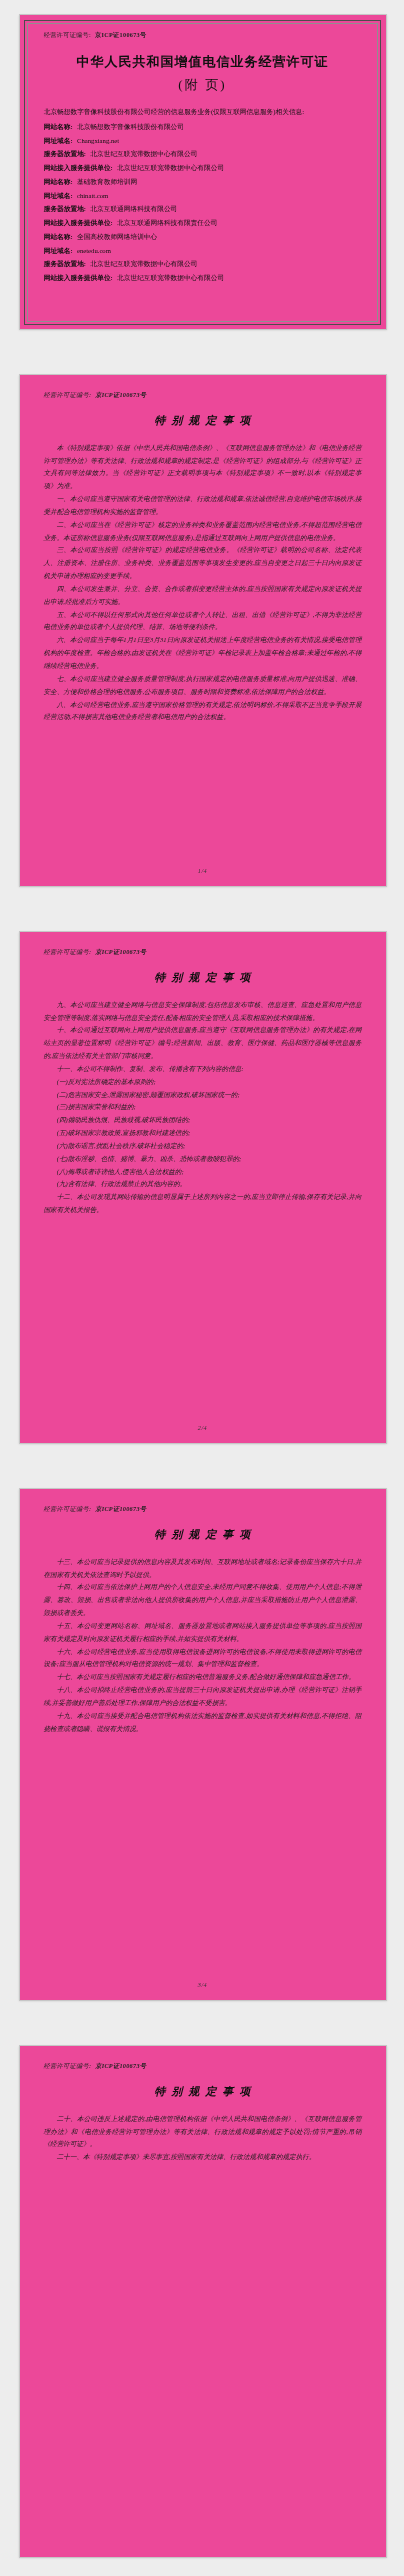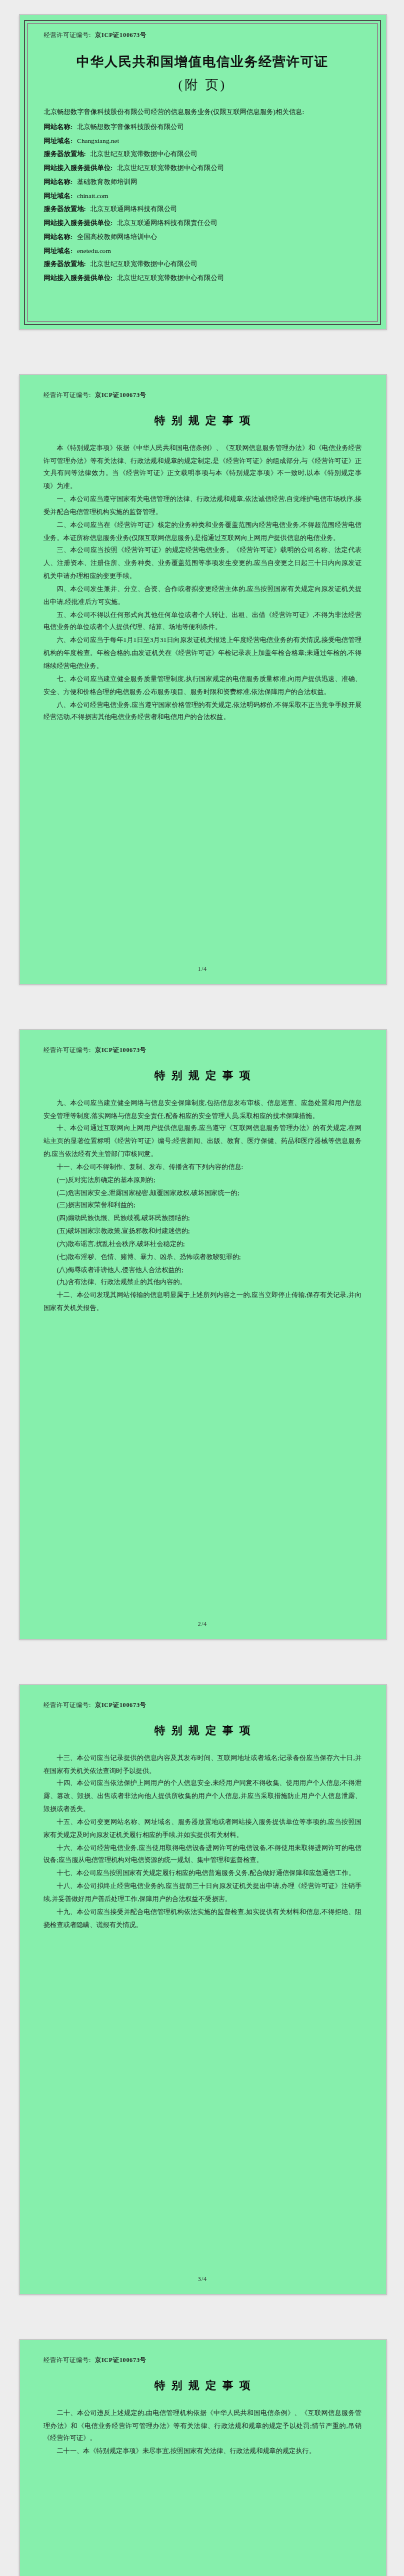--- a/index.html
+++ b/index.html
@@ -2,21 +2,21 @@
 <html lang="zh" style="font-size:8.2px"><head>
 <meta charset="utf-8">
 <title>中华人民共和国增值电信业务经营许可证</title>
 <style>
   * { box-sizing: border-box; margin: 0; padding: 0; }
   html, body { background: #ededed; }
   body { font-family: "Liberation Serif", "DejaVu Serif", serif; color: #1c1c1c; }
   .stage { width: 405px; min-height: 2873px; margin: 0 auto; padding: 14.4px 18.5px 20.6px; }
 
   .page {
-    background: #86efac;
+    background: #ec4899;
     border: 0.5px solid #c6c6c6;
     box-shadow: 0 0.5px 2.1px rgba(0,0,0,.14);
     margin-bottom: 44px;
     position: relative;
   }
 
   
   .cert-page { height: 316px; padding: 4.6px; }
   .cert-frame { border: 1px solid #4c4c4c; height: 100%; padding: 2.1px; }
   .cert-frame-inner { border: 0.5px solid #8f8f8f; height: 100%; padding: 7.2px 15.5px 5.2px; }
@@ -30,21 +30,21 @@
   }
   .cert-subtitle { text-align: center; font-size: 13px; margin-top: 5.2px; letter-spacing: 2.1px; color: #101010; }
   .cert-intro { margin-top: 12.4px; font-size: 6.7px; line-height: 1.9; color: #101010; text-align: justify; }
 
   .site-list { margin-top: 1px; }
   .field-row { font-size: 6.7px; line-height: 2.05; color: #101010; }
   .field-label { font-weight: bold; }
   .field-value { margin-left: 2.6px; }
 
   
-  .prov-page { height: 611px; padding: 15.5px 24px; }
+  .prov-page { height: 513px; padding: 15.5px 24px; font-style: italic; }
   .prov-title {
     text-align: center; font-size: 10.8px; font-weight: bold;
     letter-spacing: 6.2px; text-indent: 6.2px; margin-top: 14.4px; color: #101010;
   }
   .prov-body { margin-top: 13.4px; }
   .prov-para {
     font-size: 6.6px; line-height: 1.95; text-align: justify;
     text-indent: 2em; color: #1c1c1c;
   }
   .page-no {

